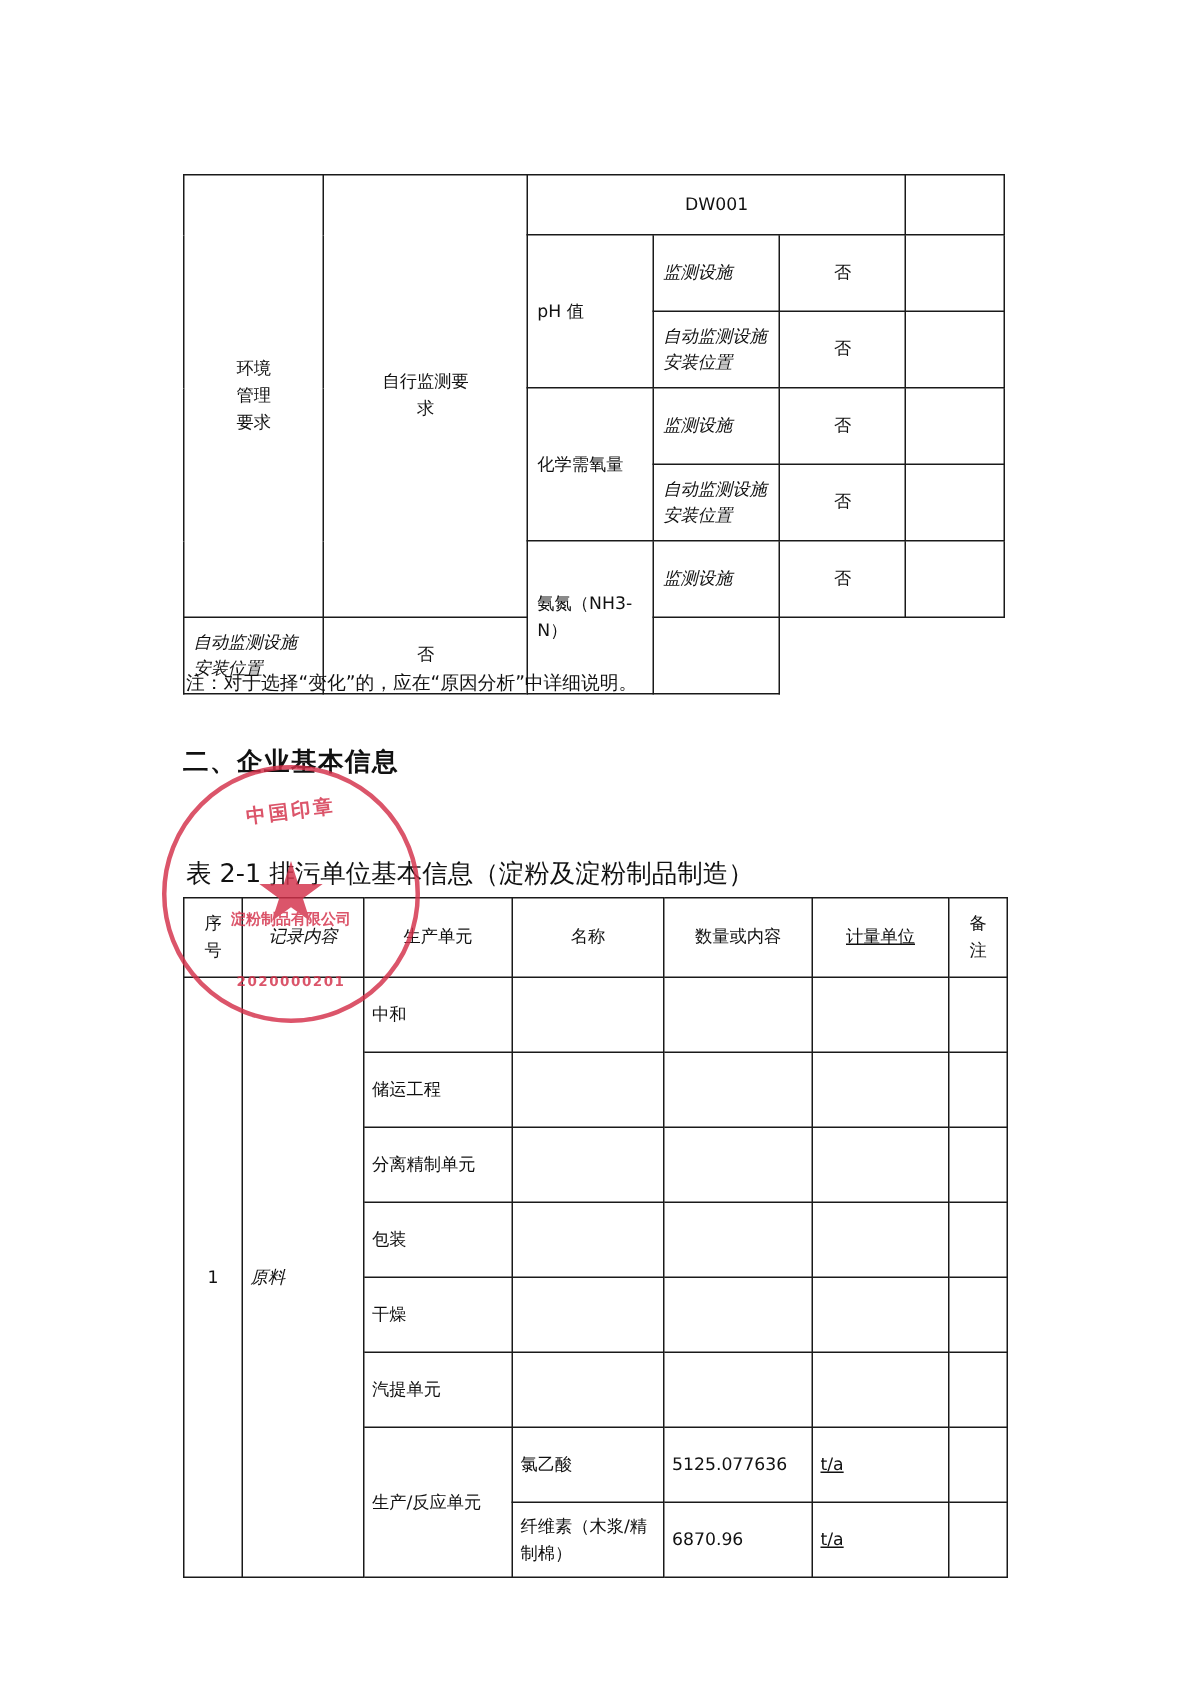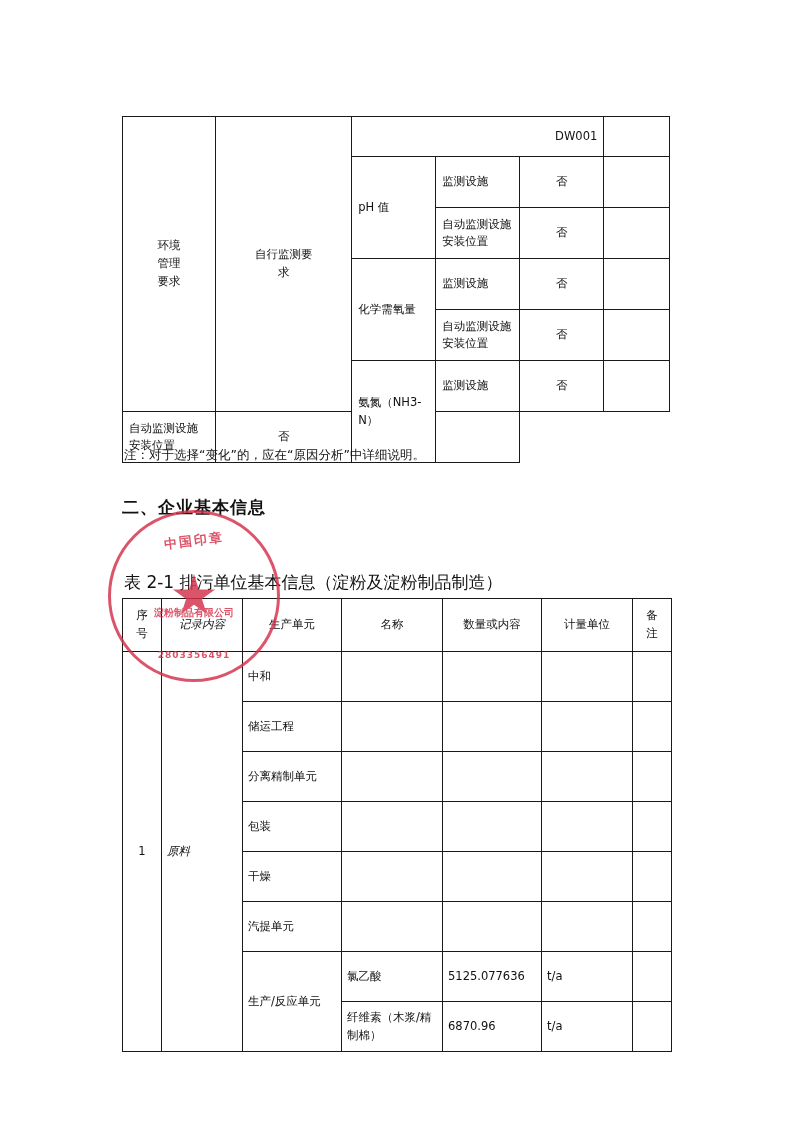--- a/index.html
+++ b/index.html
@@ -31,24 +31,24 @@
   }
   #table-monitoring {
     position: absolute;
     left: 122px;
     top: 116px;
     width: 548px;
   }
   #table-monitoring td.c1 { width: 48px; text-align: center; }
   #table-monitoring td.c2 { width: 76px; text-align: center; }
   #table-monitoring td.c3 { width: 152px; }
-  #table-monitoring td.c4 { width: 164px; }
+  #table-monitoring td.c4 { width: 164px; font-style: italic; }
   #table-monitoring td.c5 { width: 70px; text-align: center; }
   #table-monitoring td.c6 { width: 30px; }
-  #table-monitoring td.center { text-align: right; }
+  #table-monitoring td.center { text-align: center; }
   #table-monitoring td.rowtall { height: 44px; }
   #table-monitoring td.head { height: 33px; }
 
   .vstack {
     display: block;
     text-align: center;
     line-height: 1.55;
   }
 
   
@@ -89,21 +89,21 @@
   }
   #table-basic td {
     font-size: 11.5px;
     padding: 3px 5px;
   }
   #table-basic td.k1 { width: 28px;  text-align: center; }
   #table-basic td.k2 { width: 70px; font-style: italic;  }
   #table-basic td.k3 { width: 88px; margin-top: 18px;  }
   #table-basic td.k4 { width: 90px; margin-top: 11px;  }
   #table-basic td.k5 { width: 88px;  }
-  #table-basic td.k6 { width: 80px;  }
+  #table-basic td.k6 { width: 80px; text-decoration: underline;  }
   #table-basic td.k7 { width: 28px;  }
   #table-basic td.hdr { text-align: center; height: 46px; }
   #table-basic td.r   { height: 43px; }
 
   
   #seal {
     position: absolute;
     left: 108px;
     top: 510px;
     width: 172px;
@@ -291,16 +291,16 @@
         <td class="k7 r"></td>
       </tr>
     </tbody>
   </table>
 
   <div id="seal">
     <div class="ring"></div>
     <div class="star"></div>
     <div class="arc-text">中国印章</div>
     <div class="mid-text">淀粉制品有限公司</div>
-    <div class="bottom-text">2803356491</div>
+    <div class="bottom-text">2020000201</div>
   </div>
 
 </div>
 
 </body></html>

